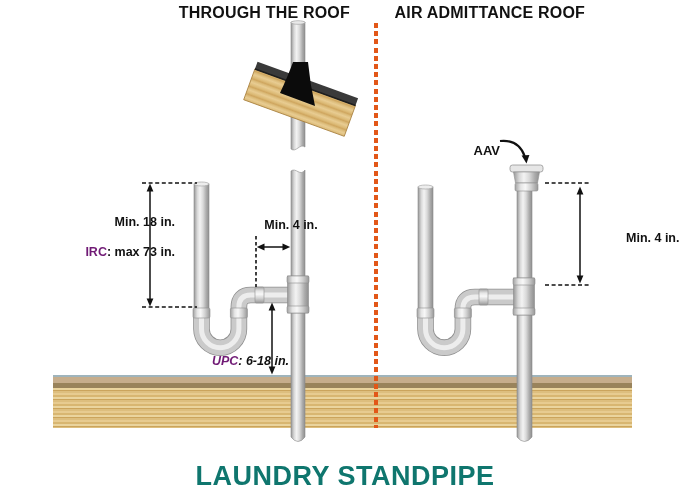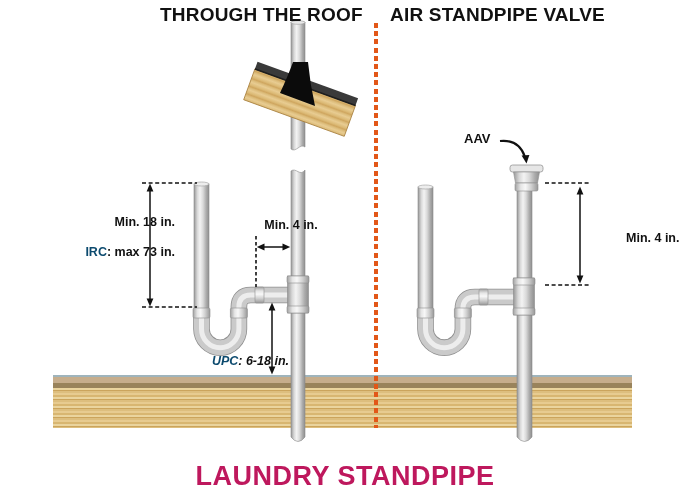--- a/index.html
+++ b/index.html
@@ -1,27 +1,27 @@
 <!DOCTYPE html>
 <html><head>
 <meta charset="utf-8">
 <style>
   html,body{margin:0;padding:0;background:#ffffff;}
   #canvas{
     position:relative;width:690px;height:500px;background:#ffffff;overflow:hidden;
     font-family:"Liberation Sans","DejaVu Sans",sans-serif;color:#111;
   }
   .lbl{position:absolute;font-weight:bold;line-height:1.15;white-space:nowrap;color:#111;}
-  .section-title{font-size:19px;letter-spacing:.2px;text-align:right;}
+  .section-title{font-size:16px;letter-spacing:.2px;text-align:right;}
   .meas{font-size:12.5px;margin-left:32px;}
   .ra{text-align:right;}
-  .purple{color:#0c4a6e;}
+  .purple{color:#701a75;}
   #bottom-title{
     position:absolute;left:0;right:0;top:461px;text-align:center;
-    font-size:27px;font-weight:bold;letter-spacing:.5px;color:#be185d;
+    font-size:27px;font-weight:bold;letter-spacing:.5px;color:#0f766e;
   }
   #divider{
     position:absolute;left:374px;top:23px;width:4px;height:405px;
     background:repeating-linear-gradient(180deg,#E25718 0 5px,transparent 5px 8.2px);
   }
   #floor{
     position:absolute;left:53px;top:375px;width:579px;height:53px;
     background:
       linear-gradient(180deg,#9FB4BC 0 2px,#C6AD8C 2px 8px,#99835B 8px 13px,rgba(0,0,0,0) 13px),
       repeating-linear-gradient(180deg,#E7CB90 0 2px,#D8B671 2px 4px,#EAD49E 4px 6px,#CBA45C 6px 7px,#DDBE7E 7px 9px);
@@ -164,30 +164,30 @@
       <line x1="545" y1="183" x2="589" y2="183" stroke-width="1.6" stroke-dasharray="4,2.6"></line>
       <line x1="545" y1="285" x2="589" y2="285" stroke-width="1.6" stroke-dasharray="4,2.6"></line>
       <line x1="580" y1="192" x2="580" y2="279" stroke-width="1.5"></line>
       <polygon points="580,186.5 576.6,194.5 583.4,194.5" fill="#111" stroke="none"></polygon>
       <polygon points="580,283.5 576.6,275.5 583.4,275.5" fill="#111" stroke="none"></polygon>
     </g>
   </svg>
 
   <div class="lbl section-title" style="left:160px;top:4px;width:190px;">THROUGH THE ROOF</div>
 
-  <div class="lbl section-title" style="left:390px;top:4px;width:195px;">AIR STANDPIPE VALVE</div>
+  <div class="lbl section-title" style="left:390px;top:4px;width:195px;">AIR ADMITTANCE ROOF</div>
 
   <div class="lbl meas ra" style="left:55px;top:215px;width:88px;">Min. 18 in.</div>
 
   <div class="lbl meas ra" style="left:28px;top:245px;width:115px;"><span class="purple">IRC</span><span>: max 73 in.</span></div>
 
 
   <div class="lbl meas" style="left:226px;top:218px;width:66px;text-align:center;">Min. 4 in.</div>
 
   <div class="lbl meas ra" style="left:162px;top:354px;width:95px;font-style:italic;"><span class="purple">UPC</span><span>: 6-18 in.</span></div>
 
-  <div class="lbl" style="left:464px;top:132px;width:36px;font-size:13px;">AAV</div>
+  <div class="lbl" style="left:464px;top:144px;width:36px;font-size:13px;text-align:right;">AAV</div>
 
   <div class="lbl meas" style="left:594px;top:231px;width:70px;">Min. 4 in.</div>
 
   <div id="bottom-title">LAUNDRY STANDPIPE</div>
 
 </div>
 
 </body></html>

